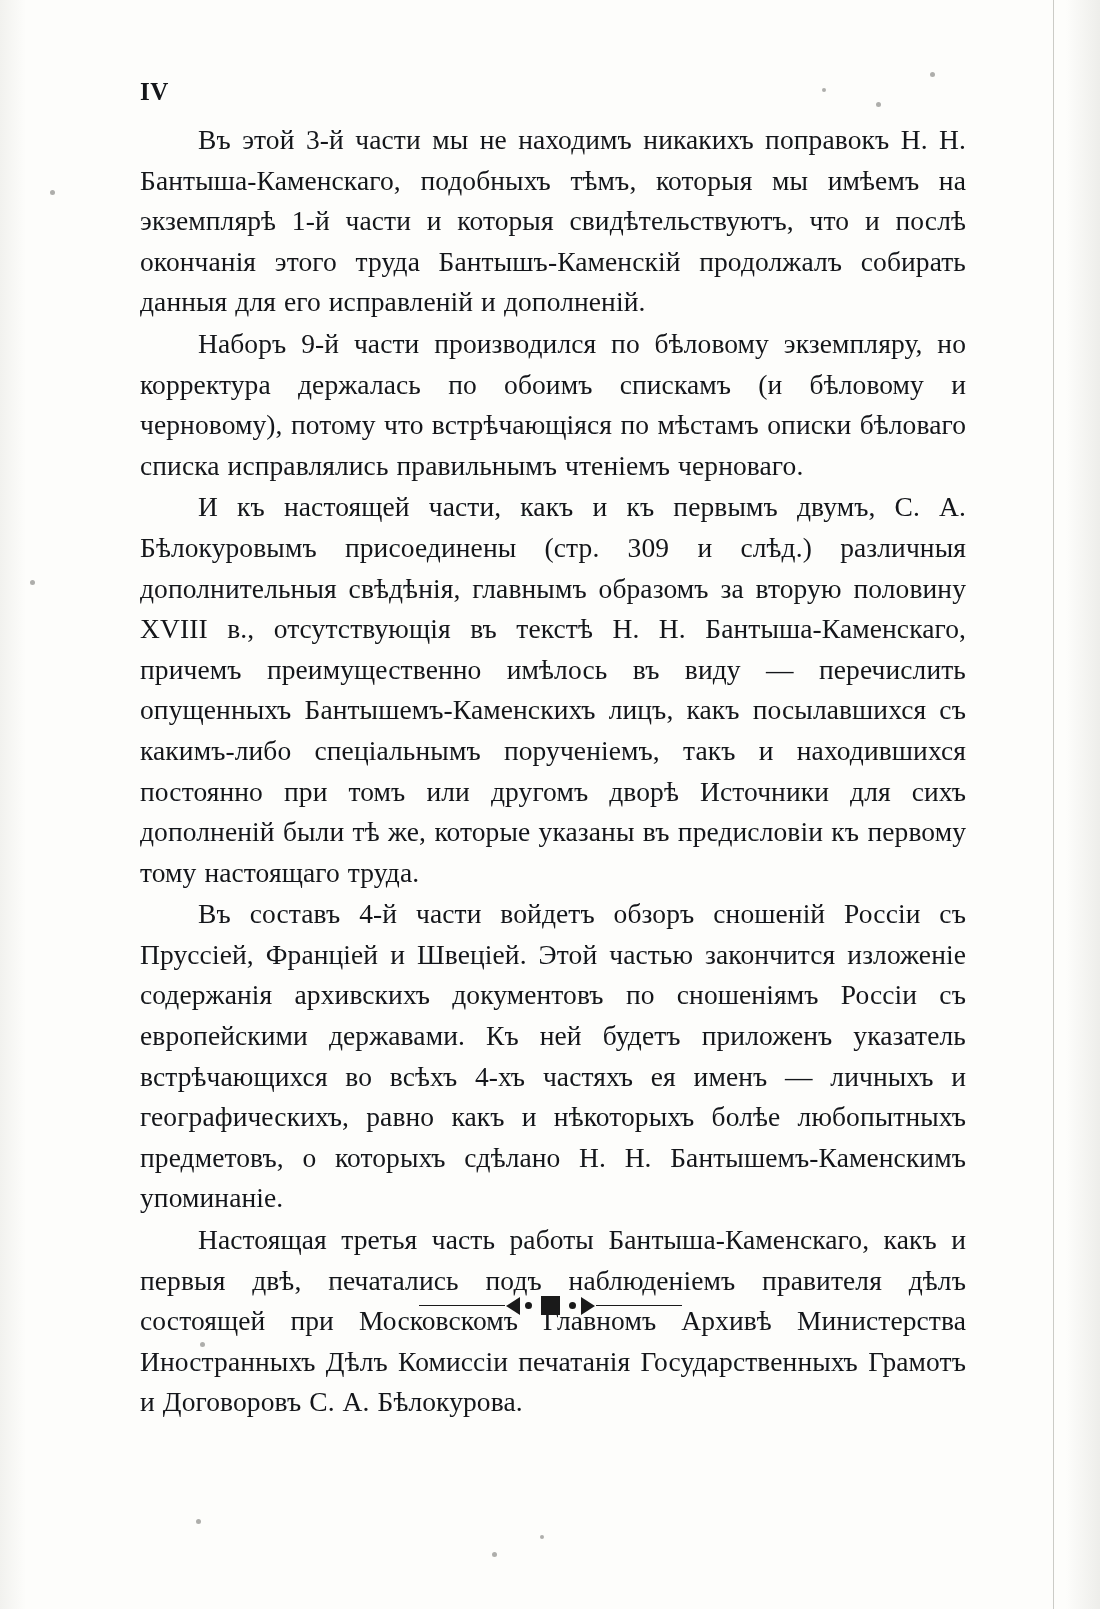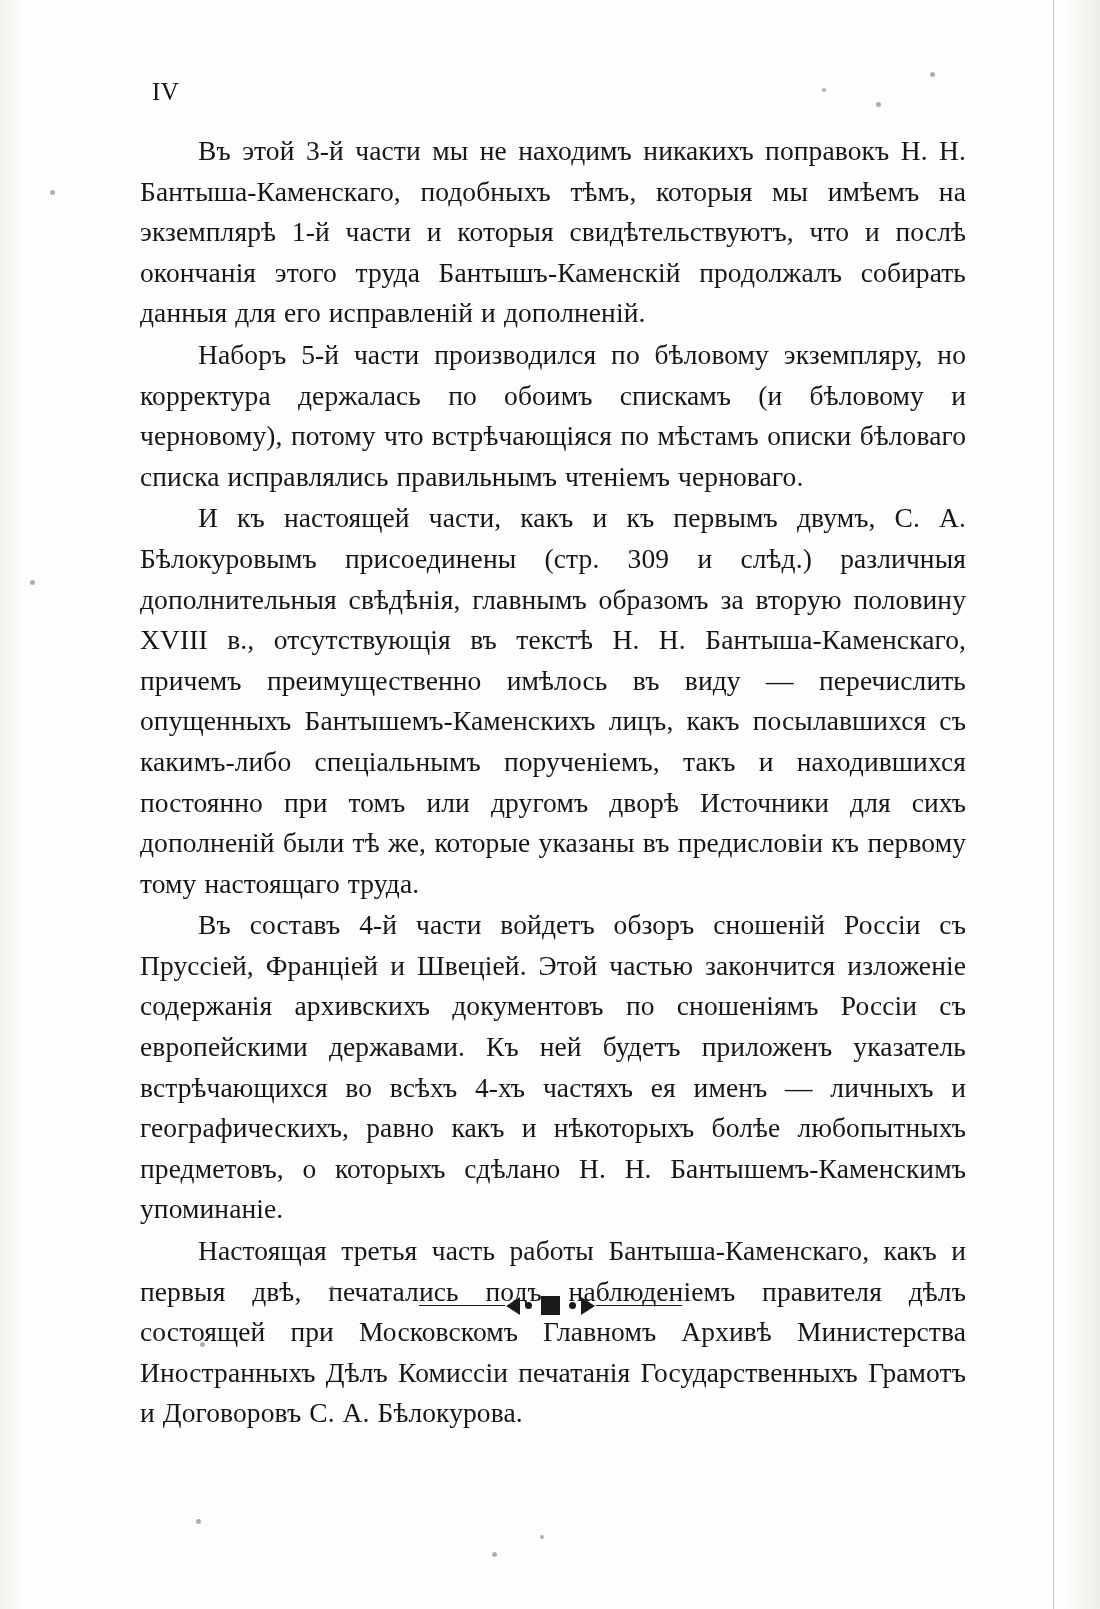--- a/index.html
+++ b/index.html
@@ -41,42 +41,42 @@
 
   .header {
     position: absolute;
     left: 140px;
     right: 120px;
     top: 78px;
     height: 30px;
   }
   .folio {
     position: absolute;
-    left: 12px;
+    left: 0;
     top: 0;
     font-family: "Liberation Serif", serif;
-    font-weight: normal;
+    font-weight: bold;
     font-size: 25px;
     letter-spacing: .5px;
   }
   .running-head {
     position: absolute;
     left: 0;
     right: 0;
     top: 6px;
     text-align: center;
     font-size: 17px;
     letter-spacing: .6px;
     padding-left: 10px;
   }
 
   .body {
     position: absolute;
     left: 140px;
-    top: 131px;
+    top: 120px;
     width: 826px;
   }
   p.para {
     margin: 0 0 1px 0;
     text-indent: 58px;
     text-align: justify;
     font-size: 27.5px;
     line-height: 40.6px;
     letter-spacing: 0.1px;
     word-spacing: 1px;
@@ -141,21 +141,21 @@
   <div class="scan-edge-left"></div>
   <div class="scan-edge-right"></div>
   <div class="scan-rule-right"></div>
 
   <div class="header">
     <div class="folio">IV</div>
   </div>
 
   <div class="body">
     <p class="para">Въ этой 3-й части мы не находимъ никакихъ поправокъ Н. Н. Бантыша-Каменскаго, подобныхъ тѣмъ, которыя мы имѣемъ на экземплярѣ 1-й части и которыя свидѣтельствуютъ, что и послѣ окончанія этого труда Бантышъ-Каменскій продолжалъ собирать данныя для его исправленій и дополненій.</p>
-    <p class="para">Наборъ 5-й части производился по бѣловому экземпляру, но корректура держалась по обоимъ спискамъ (и бѣловому и черновому), потому что встрѣчающіяся по мѣстамъ описки бѣловаго списка исправлялись правильнымъ чтеніемъ черноваго.</p>
+    <p class="para">Наборъ 9-й части производился по бѣловому экземпляру, но корректура держалась по обоимъ спискамъ (и бѣловому и черновому), потому что встрѣчающіяся по мѣстамъ описки бѣловаго списка исправлялись правильнымъ чтеніемъ черноваго.</p>
     <p class="para">И къ настоящей части, какъ и къ первымъ двумъ, С. А. Бѣлокуровымъ присоединены (стр. 309 и слѣд.) различныя дополнительныя свѣдѣнія, главнымъ образомъ за вторую половину XVIII в., отсутствующія въ текстѣ Н. Н. Бантыша-Каменскаго, причемъ преимущественно имѣлось въ виду — перечислить опущенныхъ Бантышемъ-Каменскихъ лицъ, какъ посылавшихся съ какимъ-либо спеціальнымъ порученіемъ, такъ и находившихся постоянно при томъ или другомъ дворѣ Источники для сихъ дополненій были тѣ же, которые указаны въ предисловіи къ первому тому настоящаго труда.</p>
     <p class="para">Въ составъ 4-й части войдетъ обзоръ сношеній Россіи съ Пруссіей, Франціей и Швеціей. Этой частью закончится изложеніе содержанія архивскихъ документовъ по сношеніямъ Россіи съ европейскими державами. Къ ней будетъ приложенъ указатель встрѣчающихся во всѣхъ 4-хъ частяхъ ея именъ — личныхъ и географическихъ, равно какъ и нѣкоторыхъ болѣе любопытныхъ предметовъ, о которыхъ сдѣлано Н. Н. Бантышемъ-Каменскимъ упоминаніе.</p>
     <p class="para">Настоящая третья часть работы Бантыша-Каменскаго, какъ и первыя двѣ, печатались подъ наблюденіемъ правителя дѣлъ состоящей при Московскомъ Главномъ Архивѣ Министерства Иностранныхъ Дѣлъ Комиссіи печатанія Государственныхъ Грамотъ и Договоровъ С. А. Бѣлокурова.</p>
   </div>
 
   <div class="ornament">
     <div class="orn-line thin"></div>
     <div class="orn-tri-r"></div>
     <div class="orn-dot"></div>
     <div class="orn-sq"></div>

